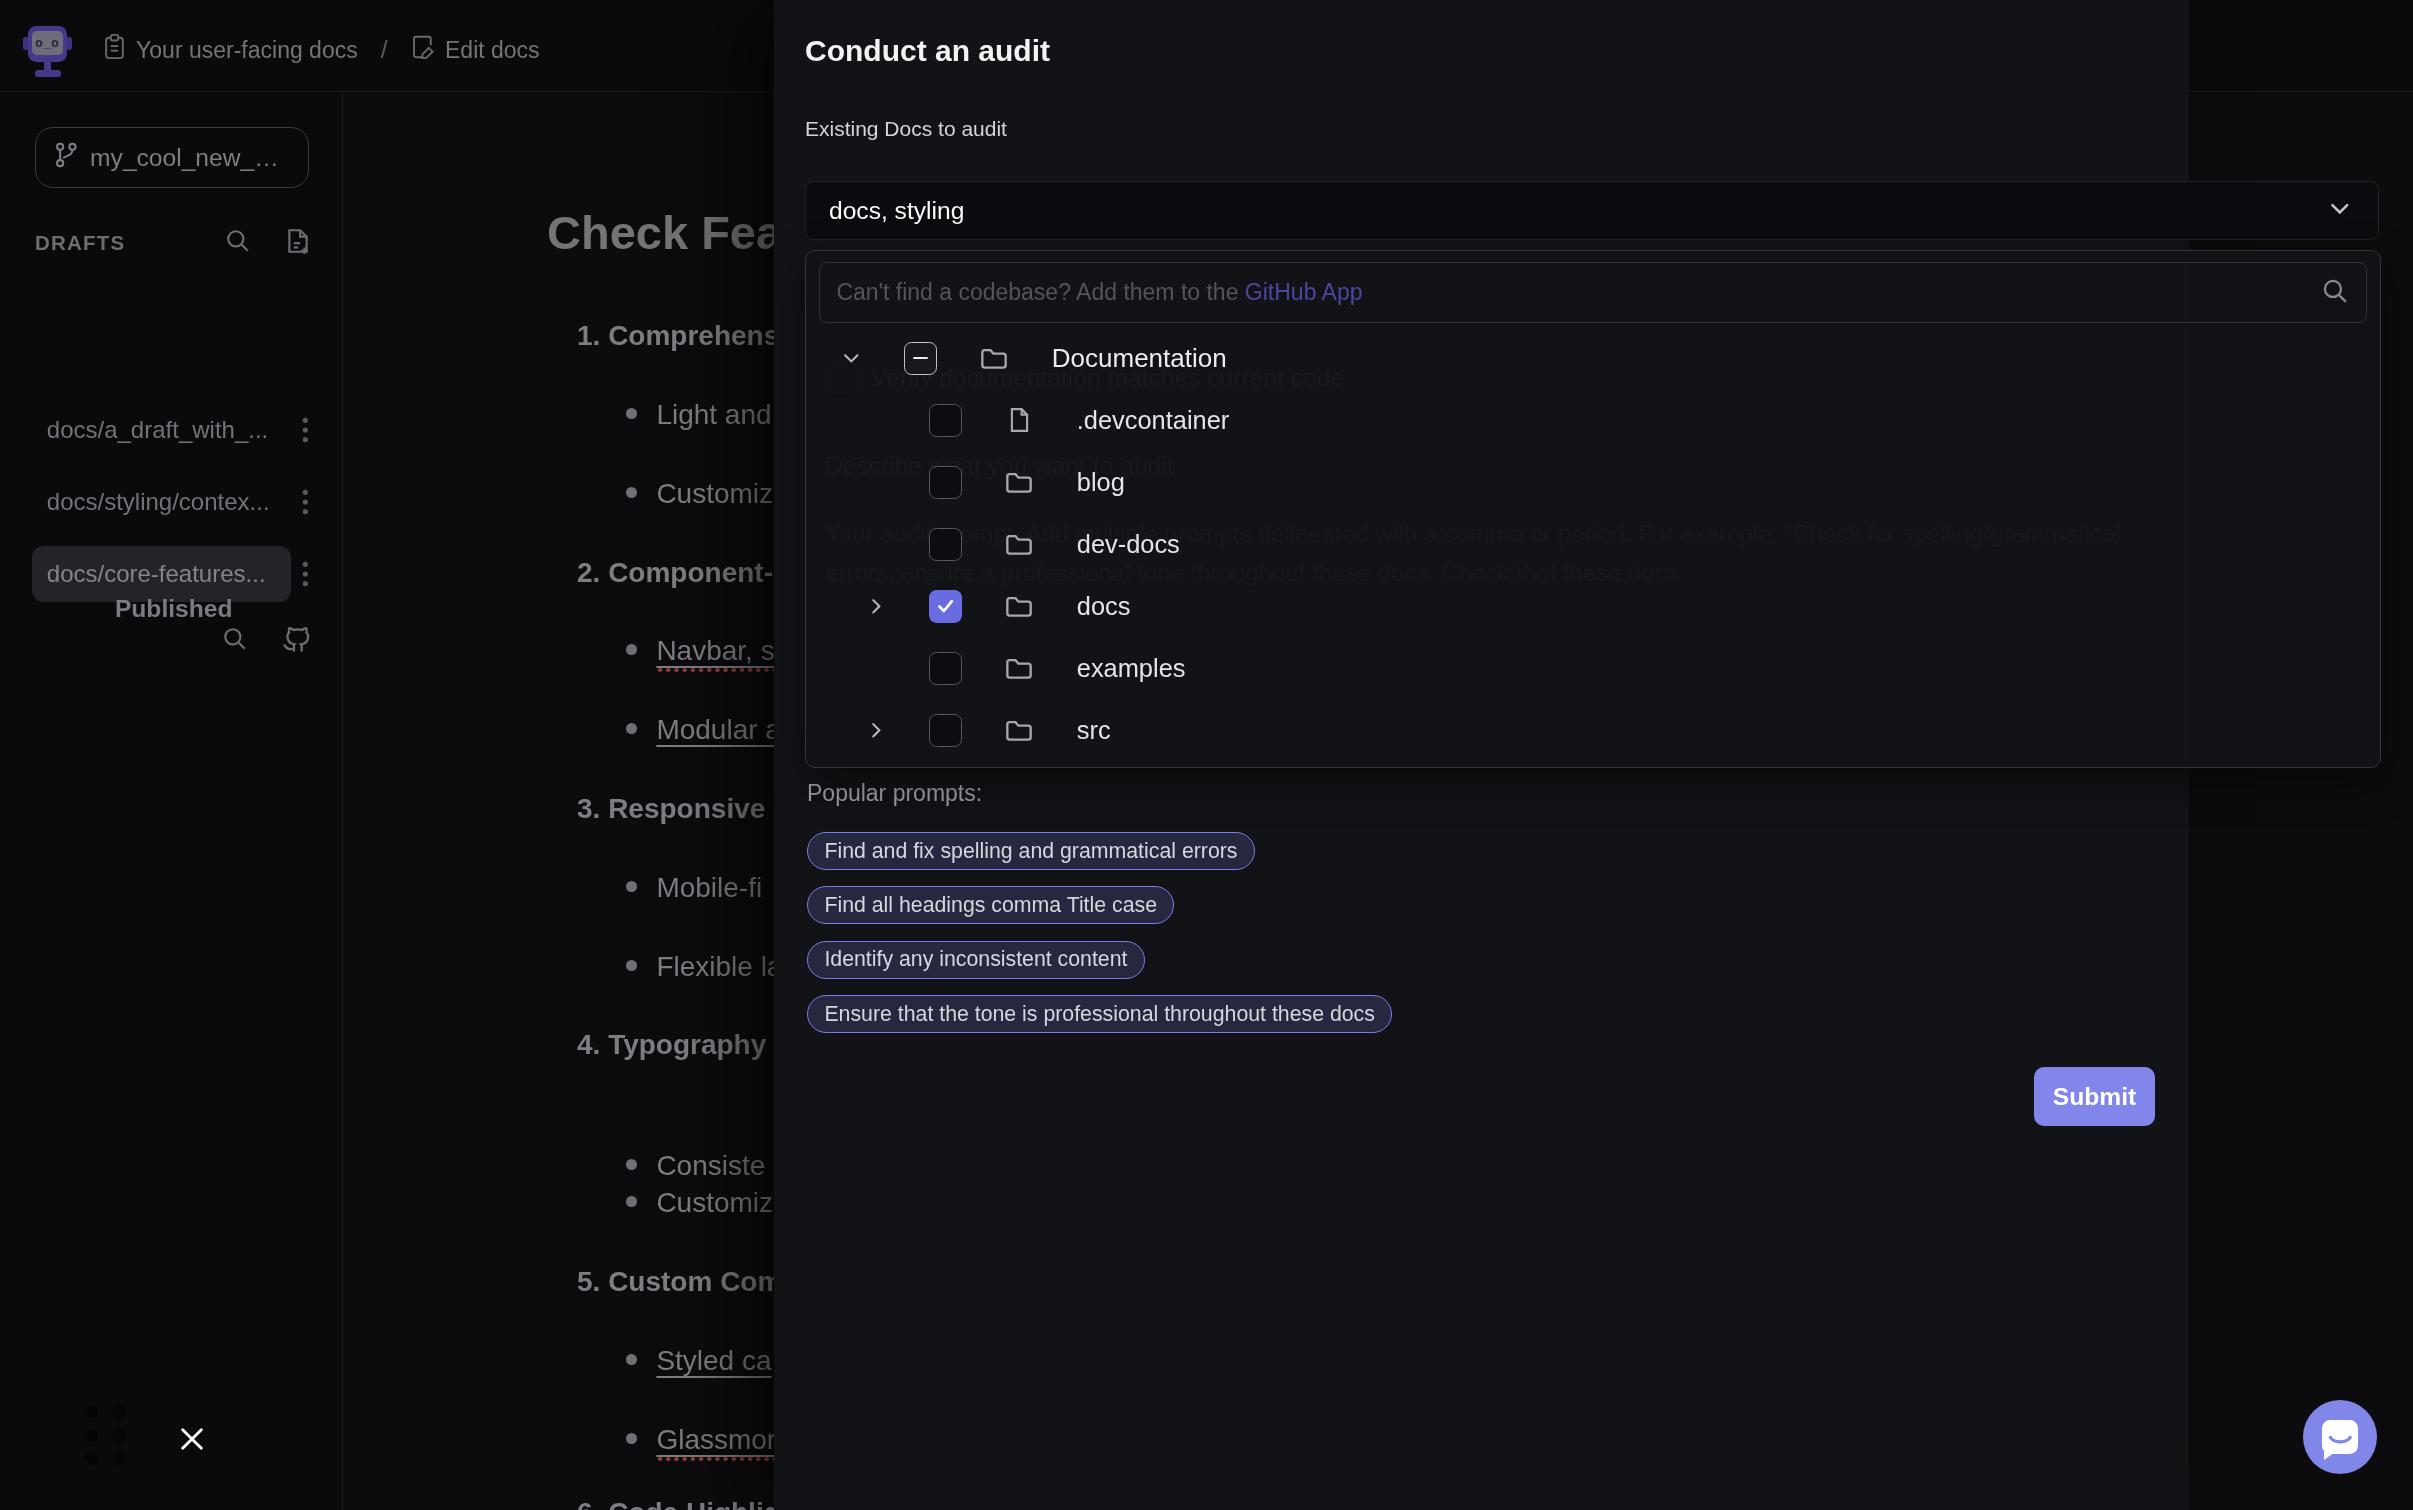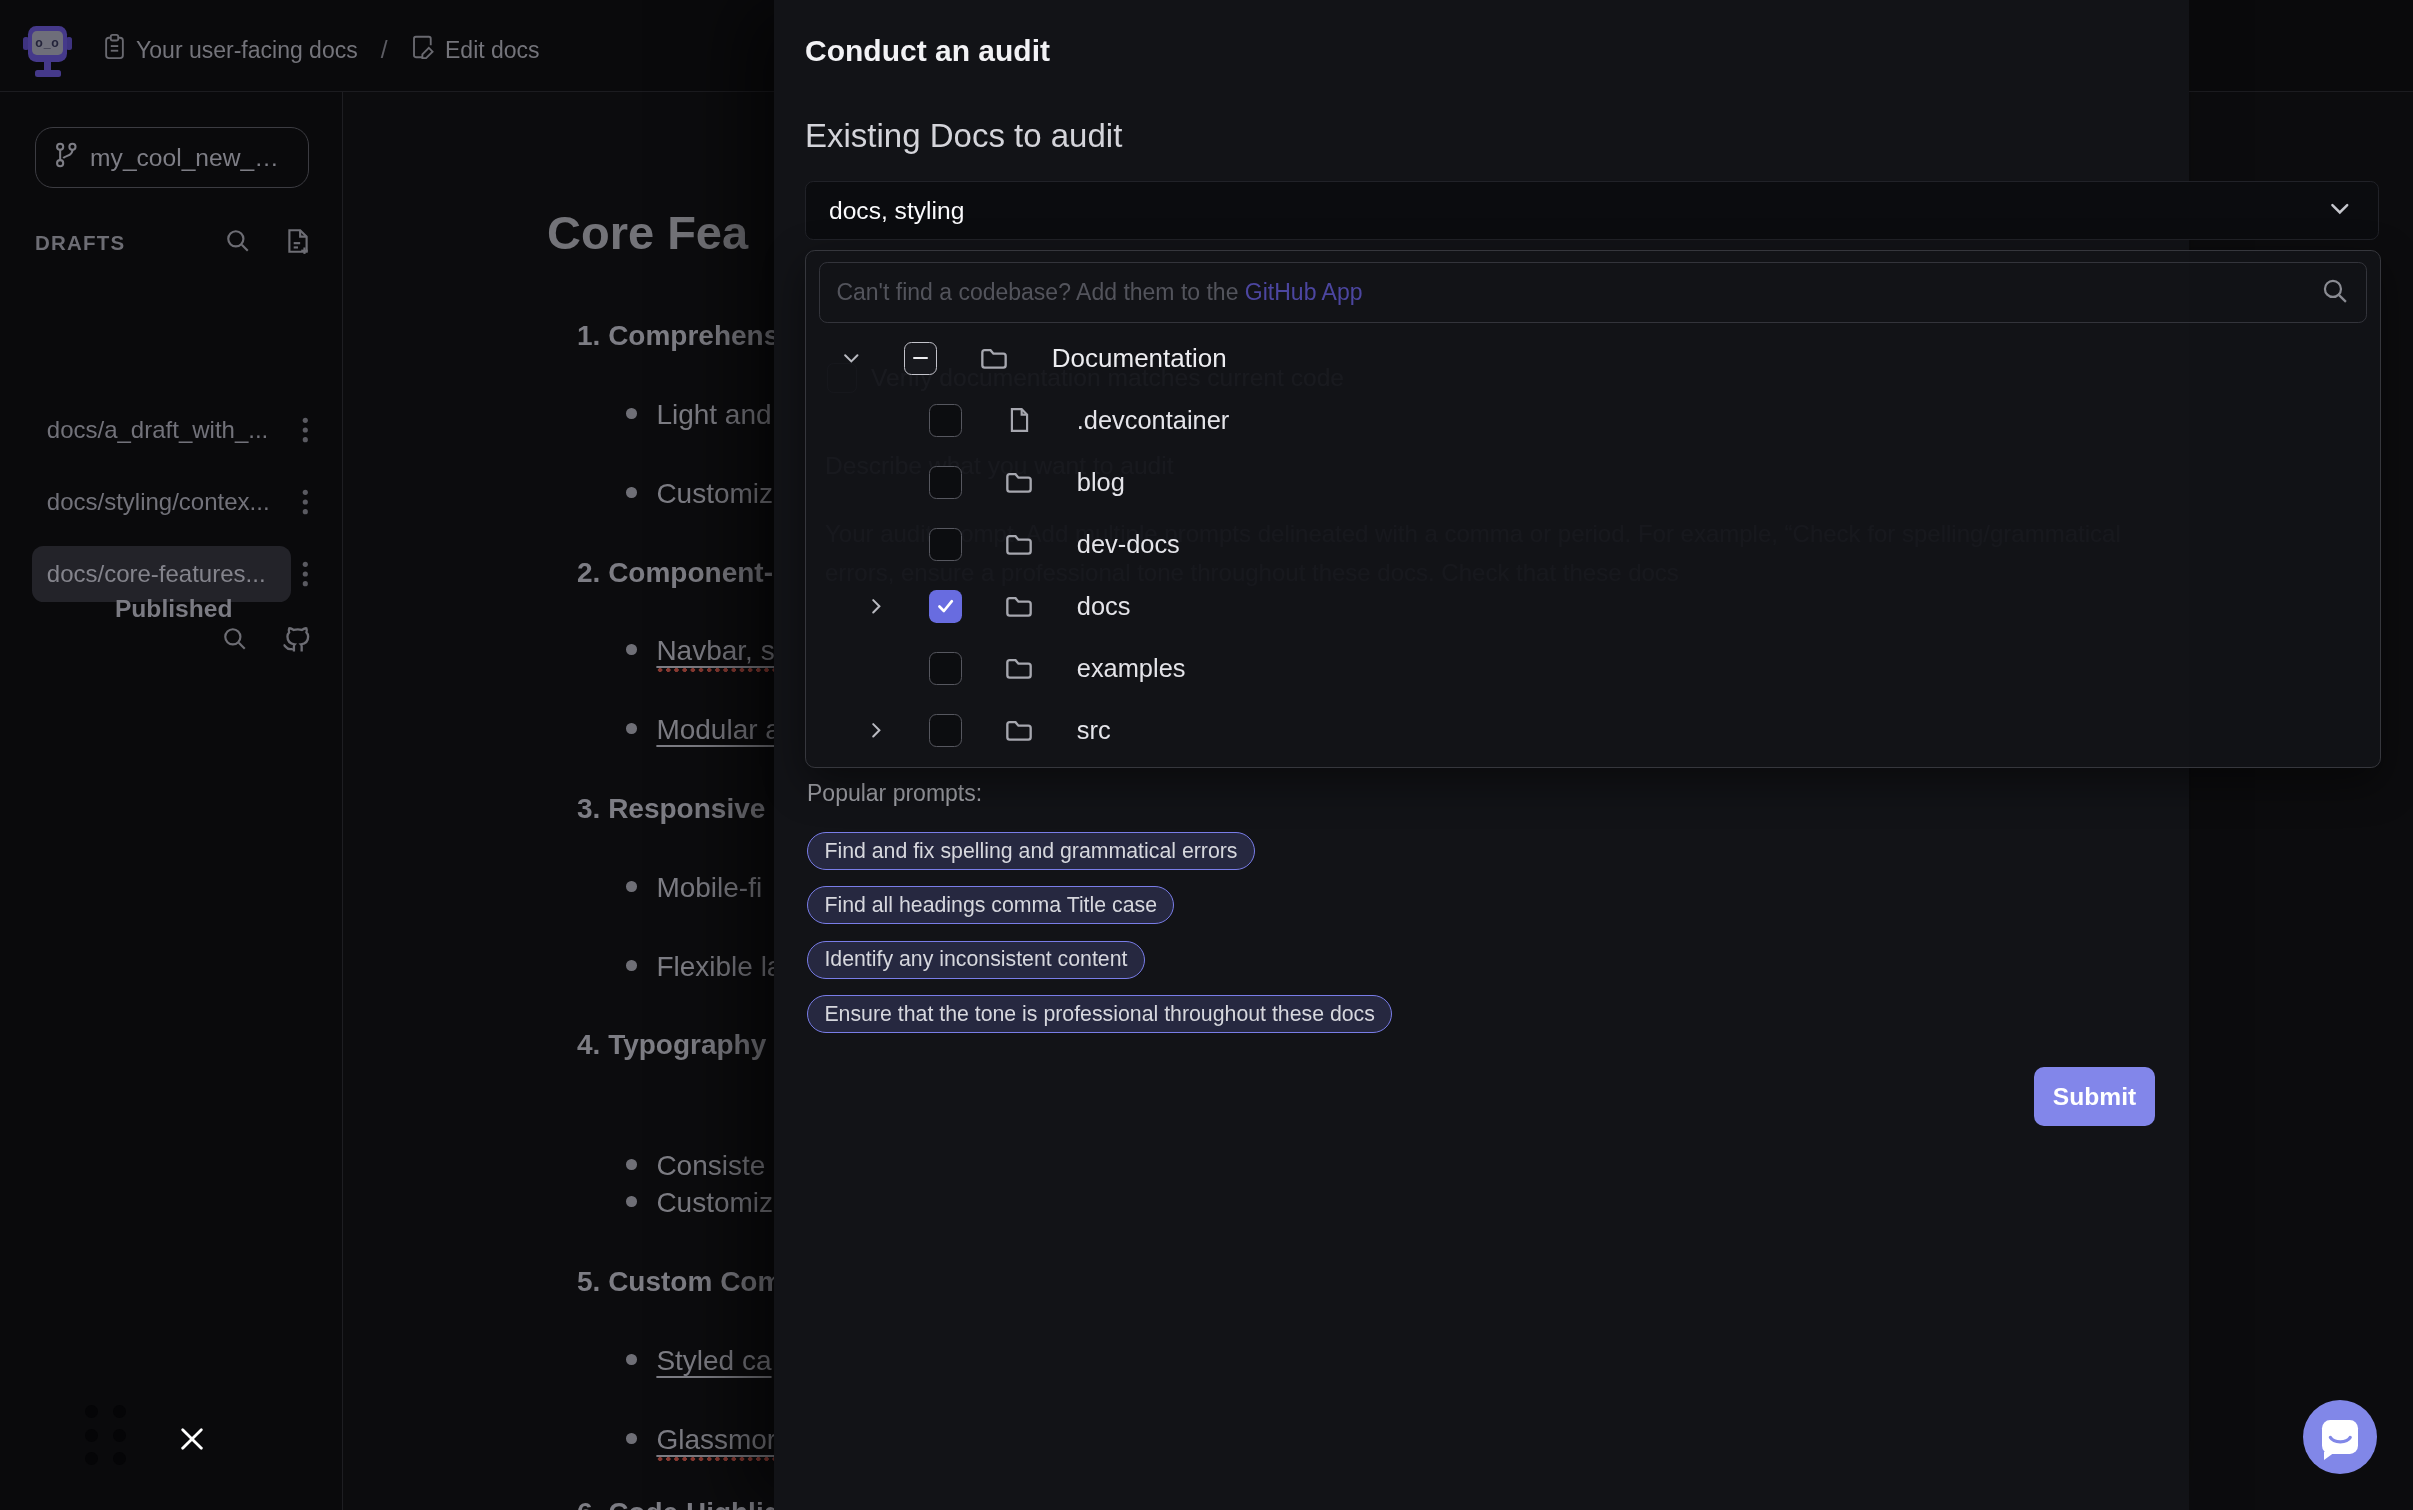--- a/index.html
+++ b/index.html
@@ -48,21 +48,21 @@
   .doc-link.sp { padding-bottom:8.2px; background-image:radial-gradient(circle,#8a3a32 34%,transparent 38%); background-size:8.2px 8.2px; background-repeat:repeat-x; background-position:left bottom; }
 
   
   .grid-dots { position:absolute; left:85px; top:1405px; width:43px; height:62px; display:grid; grid-template-columns:13px 13px; grid-template-rows:13px 13px 13px; gap:10.7px 14.8px; }
   .grid-dots i { width:13px; height:13px; border-radius:50%; background:#050507; }
   .close-x { position:absolute; left:175px; top:1422px; width:33px; height:33px; display:flex; align-items:center; justify-content:center; }
 
   
   .modal { position:absolute; left:774px; top:0; width:1415px; height:1510px; background:#121317; box-shadow:-33px 0 66px rgba(0,0,0,.55); }
   .modal-title { position:absolute; left:31px; top:34px; font-size:30px; font-weight:bold; color:#f2f2f5; }
-  .modal-label { position:absolute; left:31px; top:117px; font-size:33px; color:#d4d4da; }
+  .modal-label { position:absolute; left:31px; top:117px; font-size:21px; color:#d4d4da; }
   .select-box { position:absolute; left:31px; top:181px; width:1574px; height:59px; background:#0b0c0f; border:0.8px solid #212228; border-radius:8.2px; display:flex; align-items:center; padding:0 23px; }
   .select-box .val { color:#fbfbfd; font-size:24.6px; }
   .select-box .chev { margin-left:auto; }
 
   
   .underlay { position:absolute; left:0; top:0; right:0; z-index:1; }
   .u-check { position:absolute; left:53px; top:363px; width:29.6px; height:29.6px; border:1.6px solid #33343b; border-radius:6.6px; }
   .u-verify { position:absolute; left:97px; top:364px; font-size:24.6px; color:#4e4f56; }
   .u-describe { position:absolute; left:51px; top:452px; font-size:24.6px; color:#46474e; }
   .u-ph1 { position:absolute; left:51px; top:520px; font-size:24px; color:#3e3f46; white-space:nowrap; }
@@ -220,21 +220,21 @@
         <span>
           <svg width="31" height="31" viewBox="0 0 24 24" fill="none" stroke="#6d6d74" stroke-width="1.8">
               <path d="M9 20 c-5 1.5 -5 -2.5 -7 -3 m14 5 v-3.5 c0 -1 .1 -1.4 -.5 -2 c2.8 -.3 5.5 -1.4 5.5 -6 a4.6 4.6 0 0 0 -1.3 -3.2 a4.2 4.2 0 0 0 -.1 -3.2 s-1.1 -.3 -3.5 1.3 a12.3 12.3 0 0 0 -6.2 0 C7.5 3.8 6.4 4.1 6.4 4.1 a4.2 4.2 0 0 0 -.1 3.2 A4.6 4.6 0 0 0 5 10.5 c0 4.6 2.7 5.7 5.5 6 c-.6 .6 -.6 1.2 -.5 2 V22"></path>
             </svg>
         </span>
       </span>
     </div>
   </div>
 
   <div class="doc">
-    <div class="doc-title">Core Fea</div>
+    <div class="doc-title">Check Fea</div>
     <div id="doc-items">
         <div class="doc-item num" style="top: 228px;"><span>1. Comprehensi</span></div>
         <div class="doc-item bullet" style="top: 307px;"><span class="dot"></span><span>Light and</span></div>
         <div class="doc-item bullet" style="top: 386px;"><span class="dot"></span><span>Customiz</span></div>
         <div class="doc-item num" style="top: 465px;"><span>2. Component-S</span></div>
         <div class="doc-item bullet" style="top: 543px;"><span class="dot"></span><span class="doc-link sp">Navbar, s</span></div>
         <div class="doc-item bullet" style="top: 622px;"><span class="dot"></span><span class="doc-link">Modular a</span></div>
         <div class="doc-item num" style="top: 701px;"><span>3. Responsive D</span></div>
         <div class="doc-item bullet" style="top: 780px;"><span class="dot"></span><span>Mobile-fi</span></div>
         <div class="doc-item bullet" style="top: 859px;"><span class="dot"></span><span>Flexible la</span></div>

